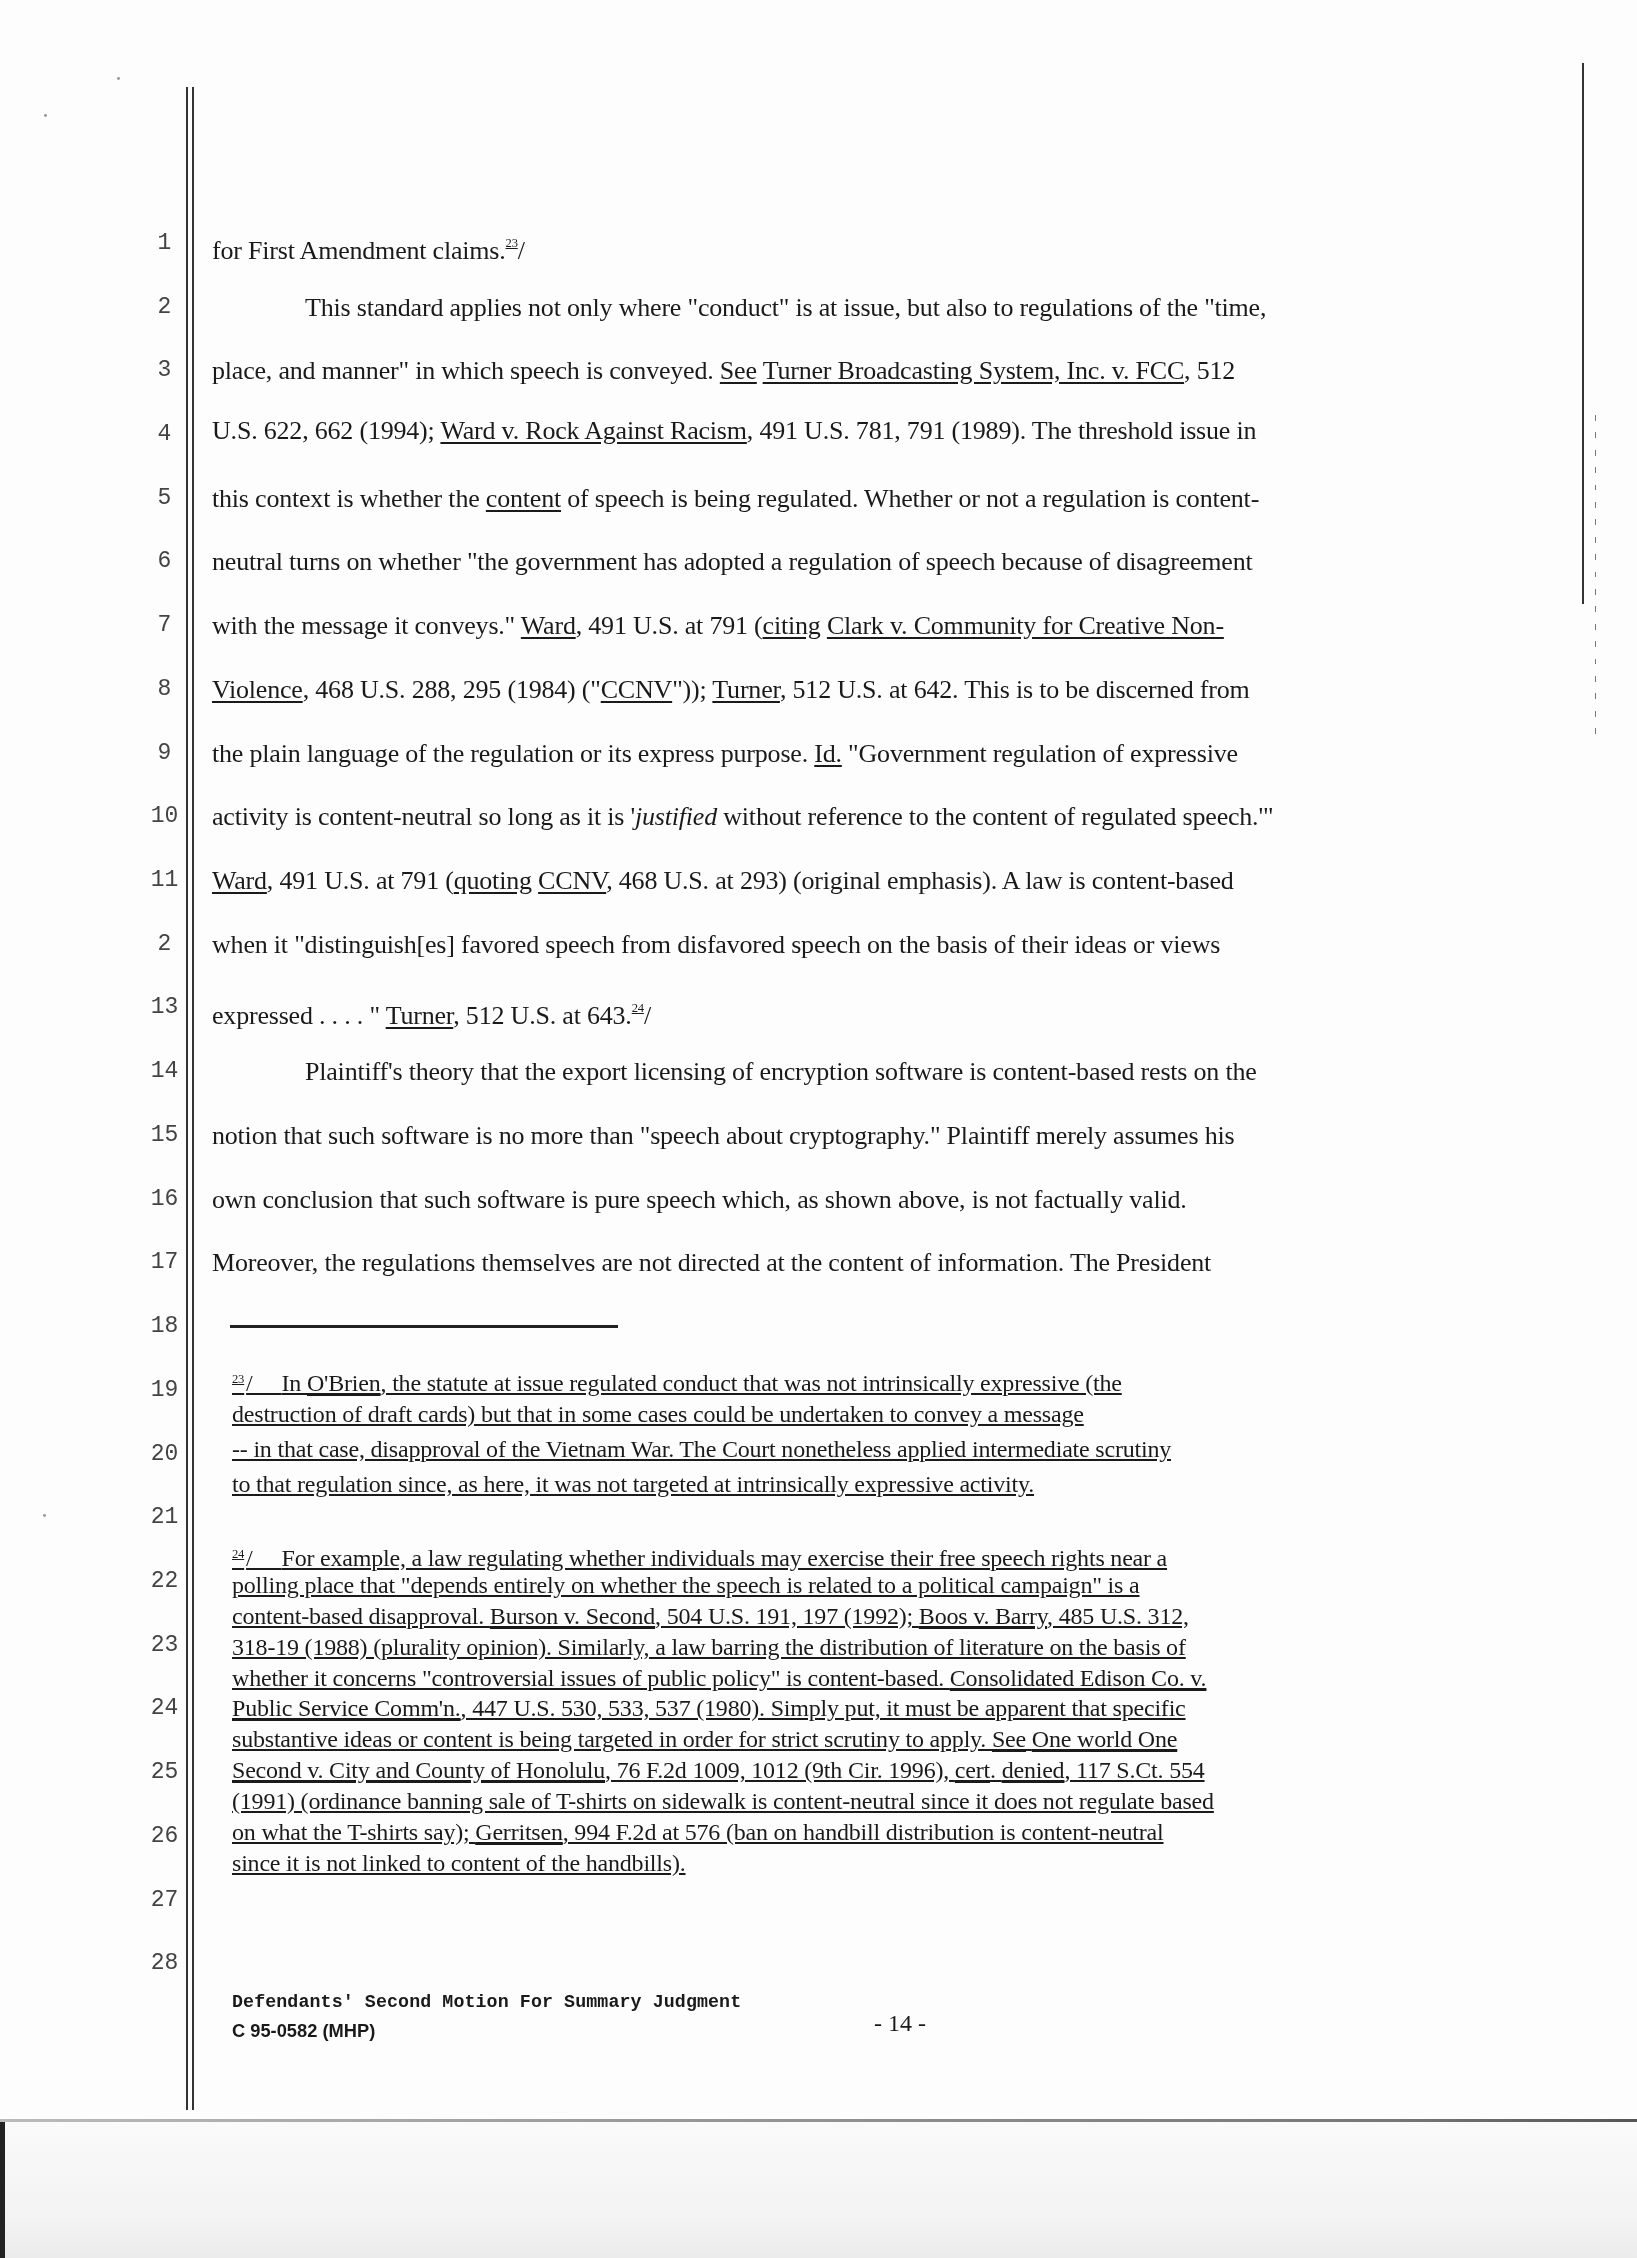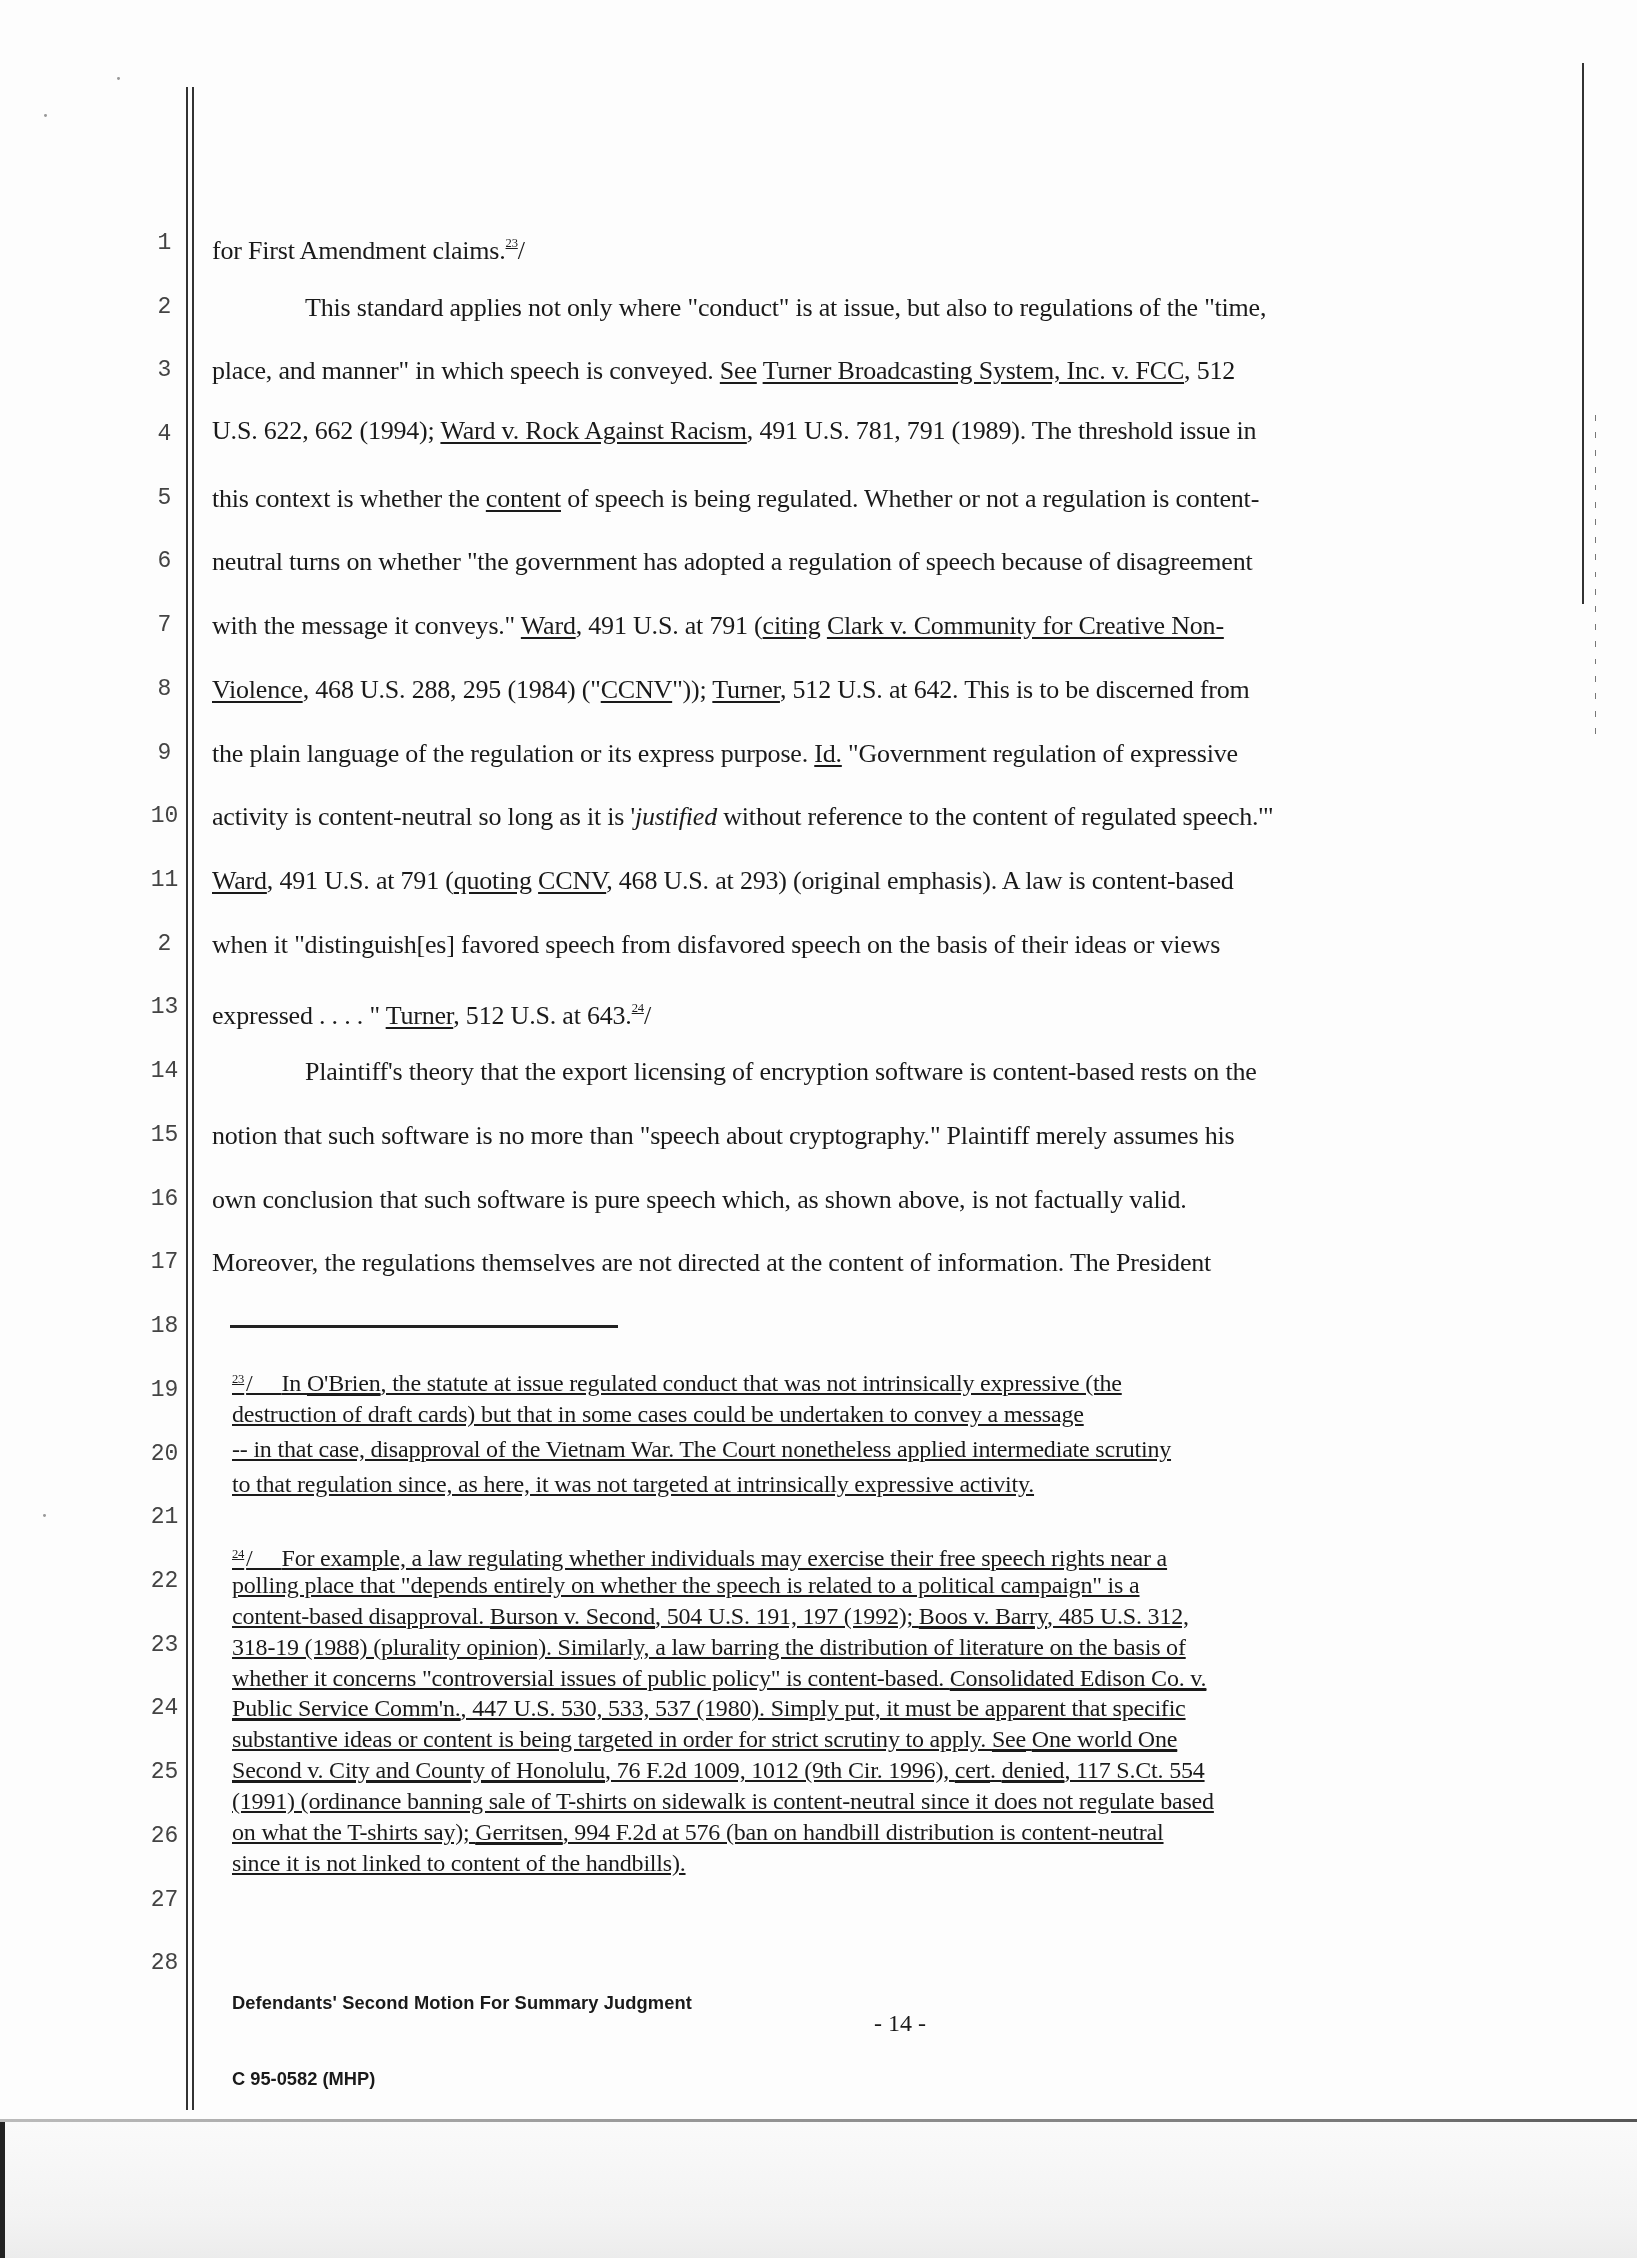--- a/index.html
+++ b/index.html
@@ -49,25 +49,25 @@
   }
   u { text-decoration: underline; text-underline-offset: 2.9px; }
   sup.fnref { font-size: 12.6px; vertical-align: 11.6px; text-decoration: underline; }
   .fnmark { font-size: 12.6px; vertical-align: 7.7px; text-decoration: underline; margin-right: 1.9px; }
   .indent { display: inline-block; width: 93px; }
   .fn-sep {
     position: absolute; left: 230px; top: 1325px; width: 388px; height: 2.9px; background: #222;
   }
   .footer-title {
     position: absolute; left: 232px; top: 1992px; font-size: 18.3px; font-weight: bold;
-    font-family: Liberation Sans, sans-serif; letter-spacing: 0.1px; white-space: nowrap;
+    font-family: Liberation Mono, monospace; letter-spacing: 0.1px; white-space: nowrap;
   }
   .footer-case {
     position: absolute; left: 232px; top: 2020px; font-size: 18.3px; font-weight: bold;
-    font-family: "Liberation Sans", "DejaVu Sans", sans-serif; white-space: nowrap; margin-top: 48px;
+    font-family: "Liberation Sans", "DejaVu Sans", sans-serif; white-space: nowrap;
   }
   .page-num {
     position: absolute; left: 874px; top: 2010px; font-size: 24px; white-space: nowrap;
   }
 </style>
 </head>
 <body>
 
 <div class="page-shade"></div>
 <div class="scan-line"></div>

